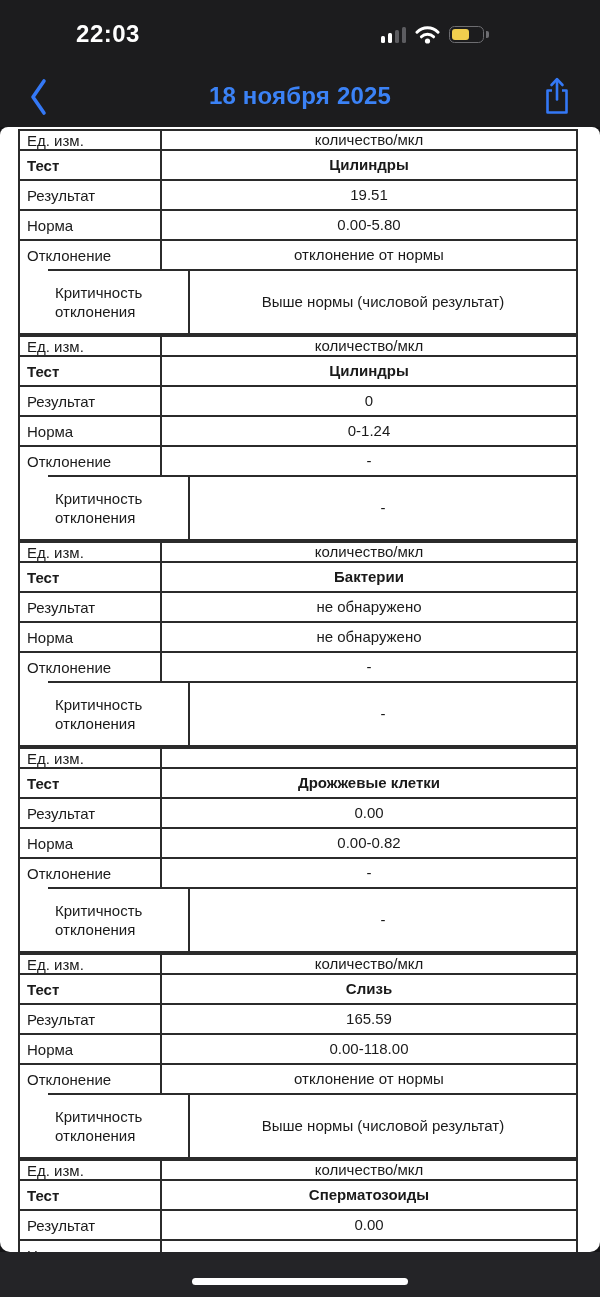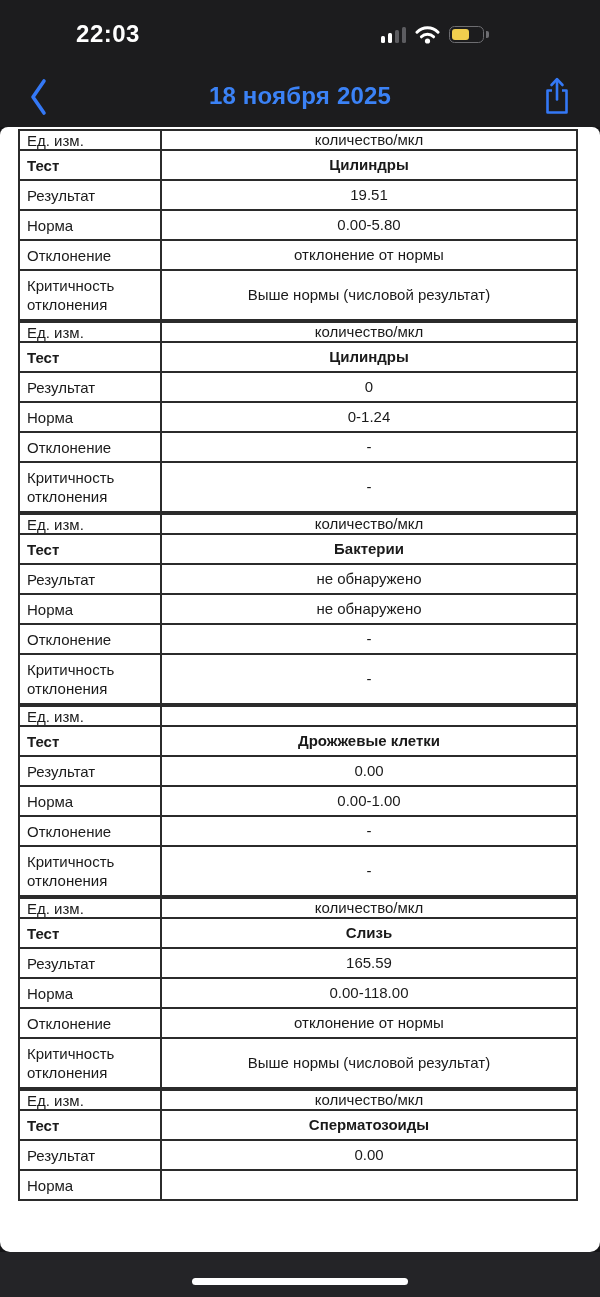--- a/index.html
+++ b/index.html
@@ -64,21 +64,21 @@
     border:2px solid var(--table-border,#2b2b2b);
     box-sizing:border-box; width:560px;
   }
   .block + .block { margin-top:0; }
   .row {
     display:flex; box-sizing:border-box; height:30px;
     border-top:2px solid var(--table-border,#2b2b2b);
     align-items:stretch;
   }
   .row:first-child { border-top:0; height:18px; }
-  .row.tall { height:50px; }
+  .row.tall { height:64px;margin-left:28px; }
   .cell-label {
     width:142px; box-sizing:border-box; flex:none;
     border-right:2px solid var(--table-border,#2b2b2b);
     display:flex; align-items:center;
     padding-left:7px; padding-right:4px;
     font-size:15px; color:#1a1a1a; line-height:19px;
   }
   .cell-value {
     flex:1; display:flex; align-items:center; justify-content:center;
     font-size:15px; color:#1a1a1a; text-align:center; line-height:18px;
@@ -228,21 +228,21 @@
         <div class="row bold">
           <div class="cell-label">Тест</div>
           <div class="cell-value">Дрожжевые клетки</div>
         </div>
         <div class="row">
           <div class="cell-label">Результат</div>
           <div class="cell-value">0.00</div>
         </div>
         <div class="row">
           <div class="cell-label">Норма</div>
-          <div class="cell-value">0.00-1.00</div>
+          <div class="cell-value">0.00-0.82</div>
         </div>
         <div class="row">
           <div class="cell-label">Отклонение</div>
           <div class="cell-value">-</div>
         </div>
         <div class="row tall">
           <div class="cell-label">Критичность отклонения</div>
           <div class="cell-value">-</div>
         </div>
       </div>

